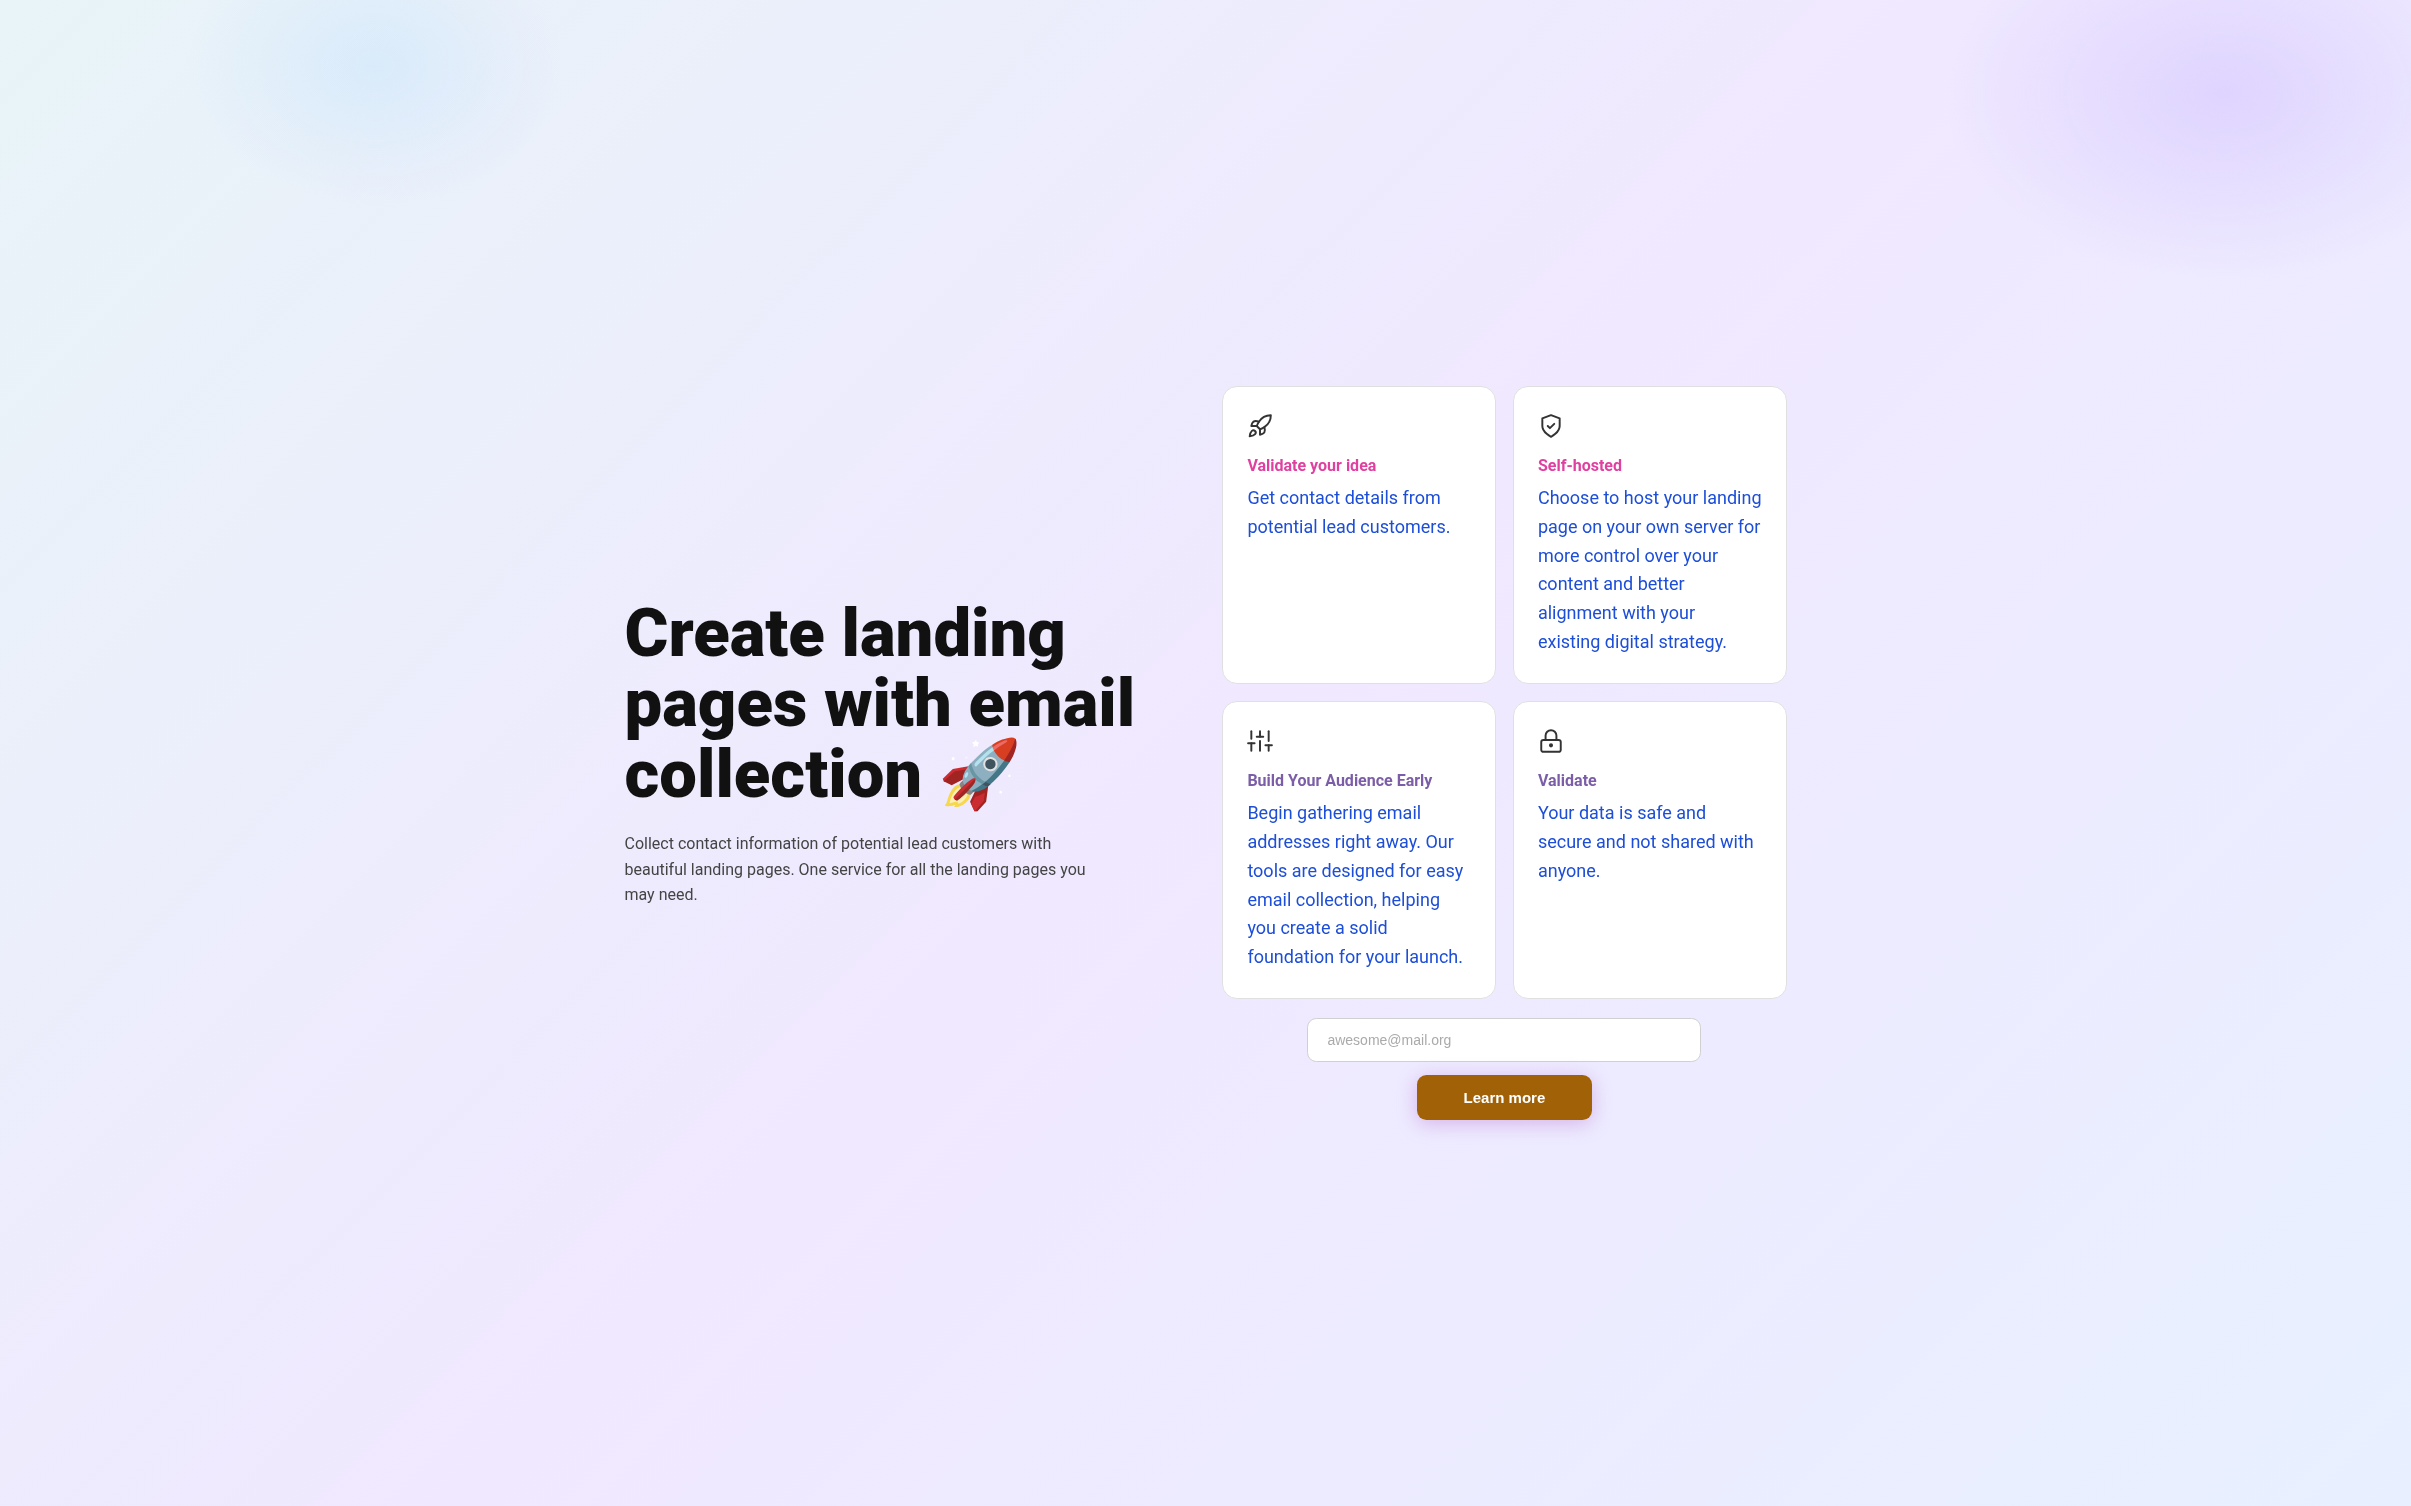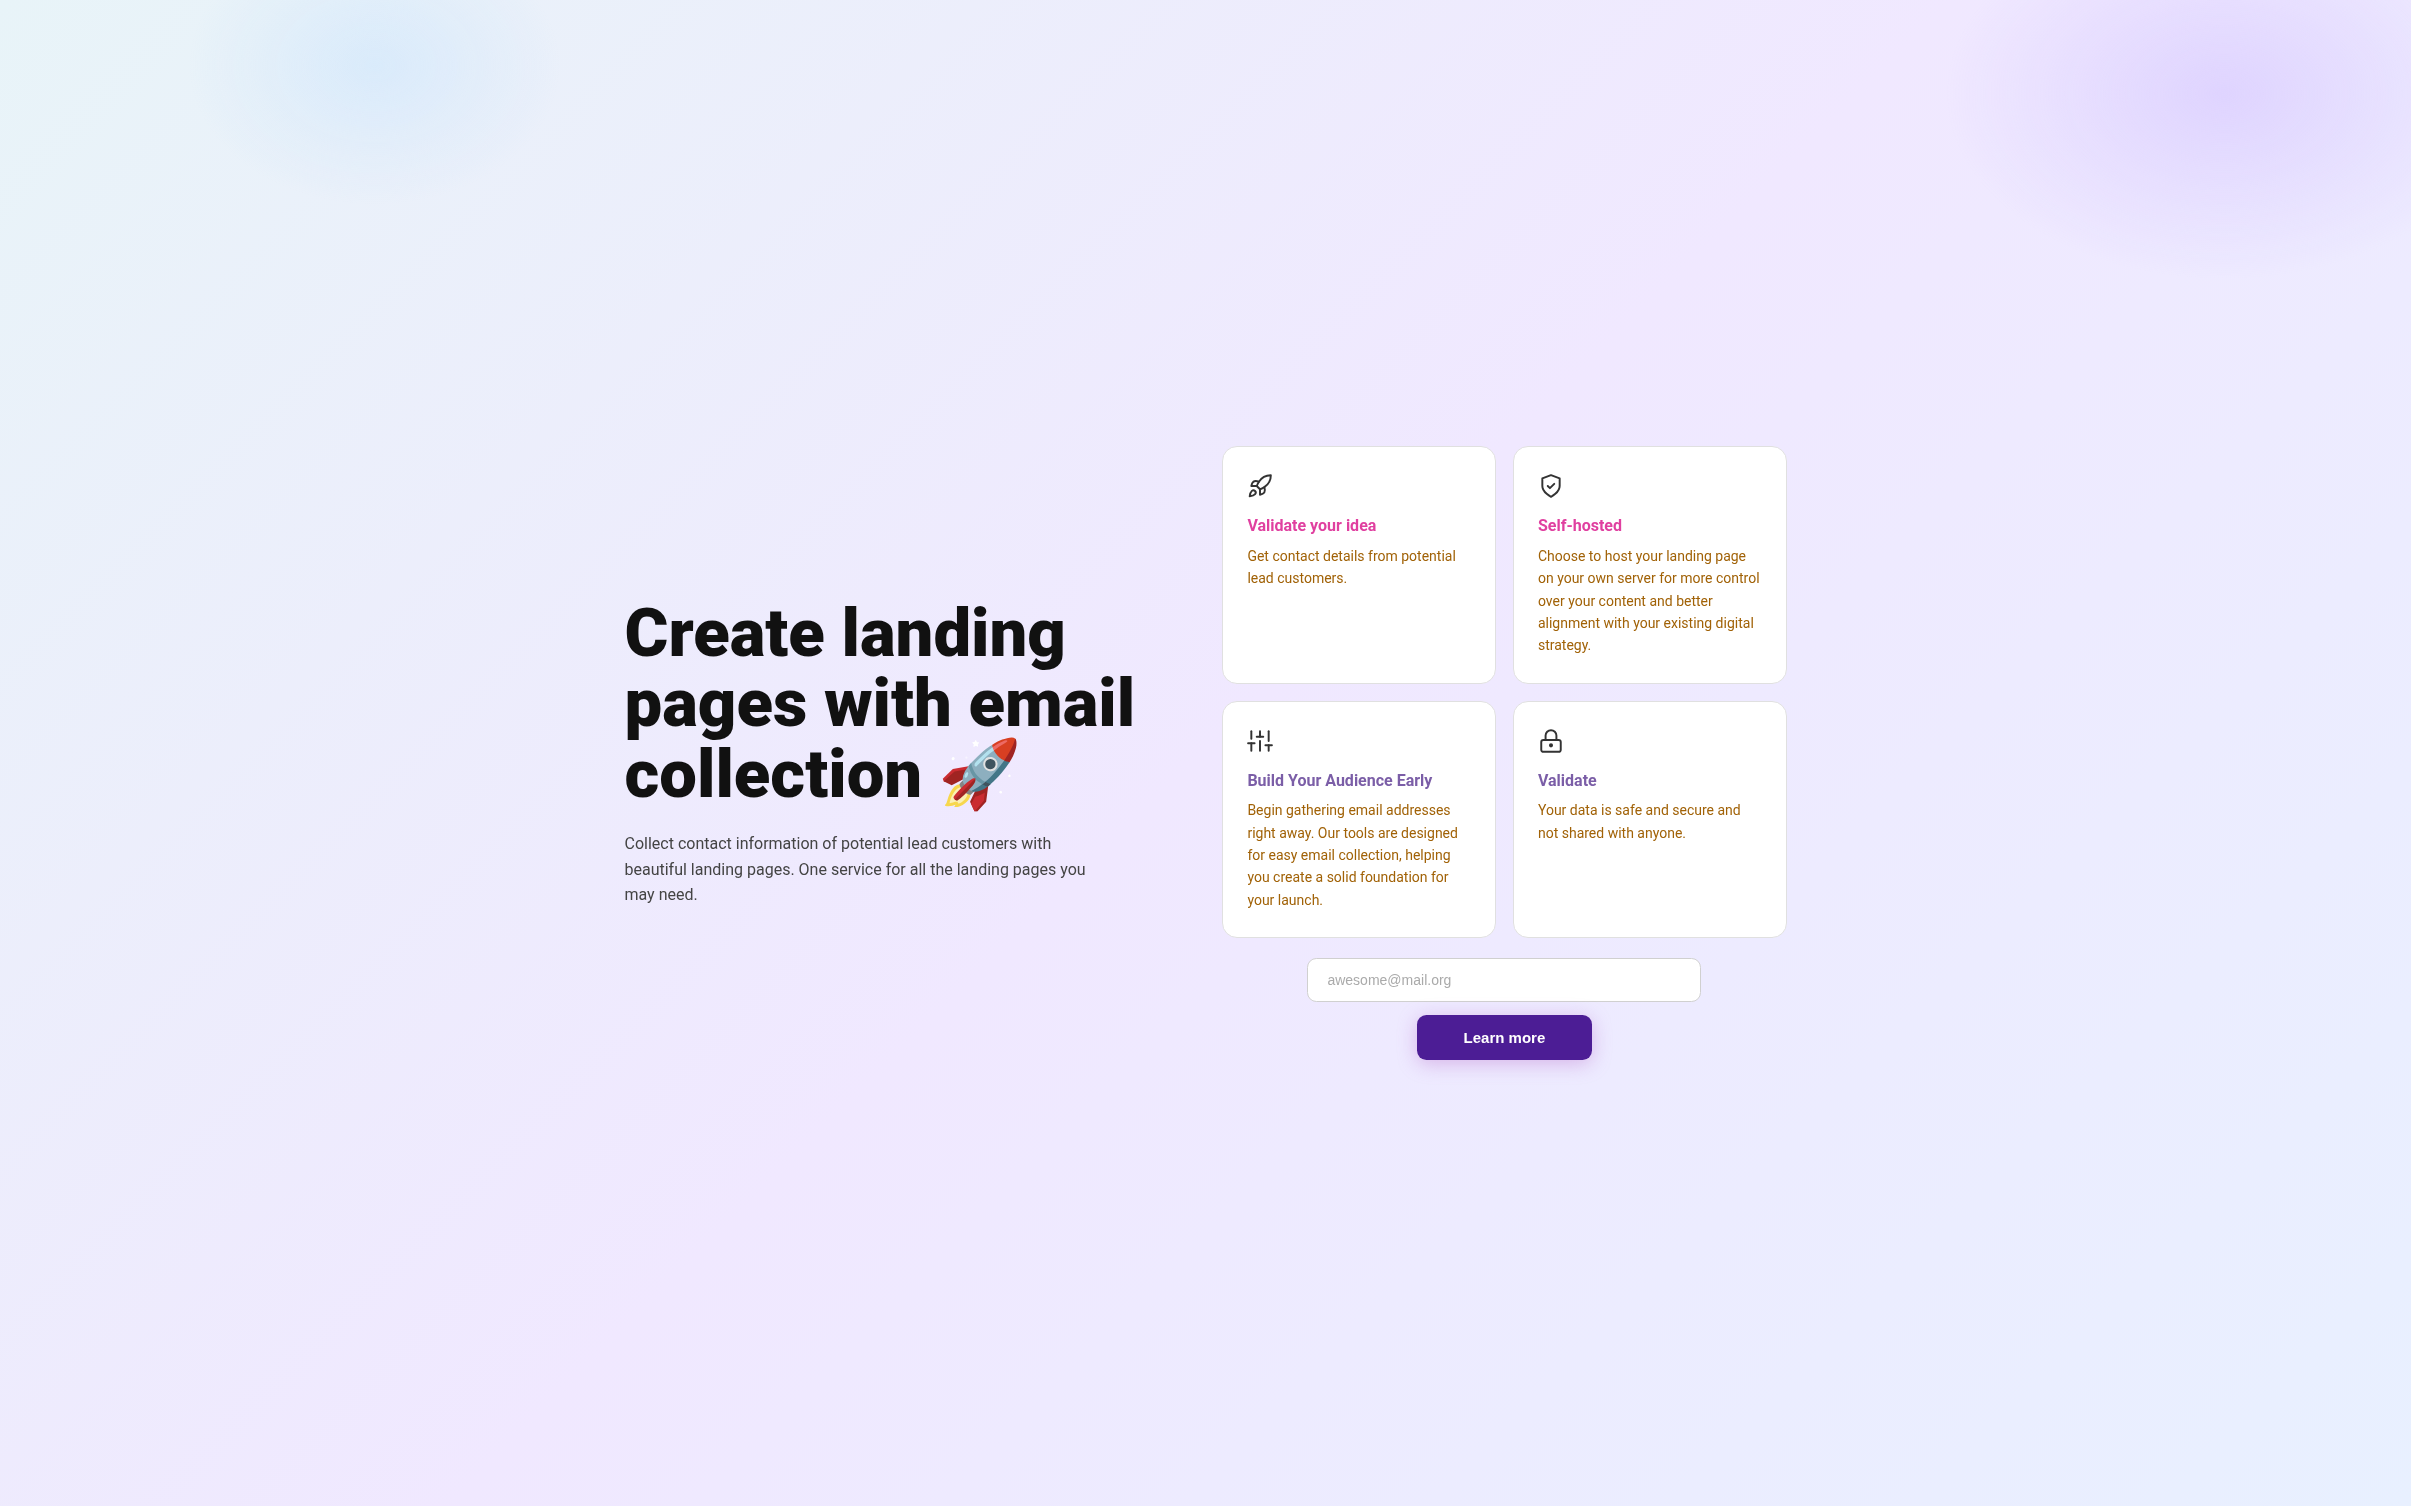--- a/index.html
+++ b/index.html
@@ -78,22 +78,22 @@
 
     .card-title.pink {
       color: #e040a0;
     }
 
     .card-title.purple {
       color: #7b5ea7;
     }
 
     .card-desc {
-      font-size: 14px;
-      color: #a16207;
+      font-size: 18px;
+      color: #1d4ed8;
       line-height: 1.6;
     }
 
     
     .form-area {
       display: flex;
       flex-direction: column;
       align-items: center;
       gap: 13px;
       margin-top: 9.4px;
@@ -109,21 +109,21 @@
       color: #333;
       outline: none;
       background: #fff;
     }
 
     .email-input::placeholder {
       color: #aaa;
     }
 
     .learn-more-btn {
-      background: #4c1d95;
+      background: #a16207;
       color: #fff;
       border: none;
       border-radius: 9.4px;
       padding: 14px 47px;
       font-size: 15px;
       font-weight: 600;
       cursor: pointer;
       box-shadow: 0 3.7px 19px rgba(180, 100, 200, 0.4);
       transition: opacity 0.2s;
     }

